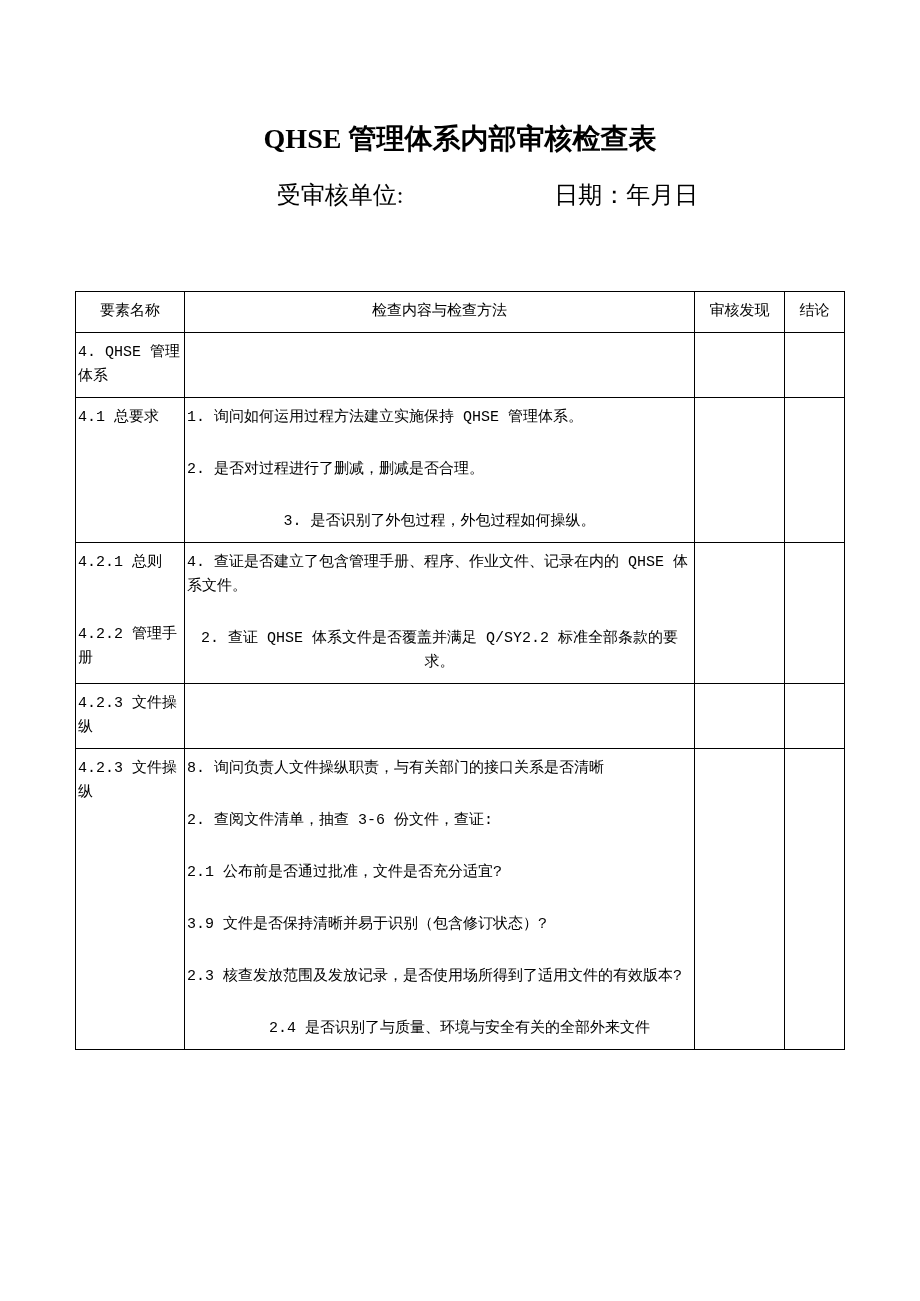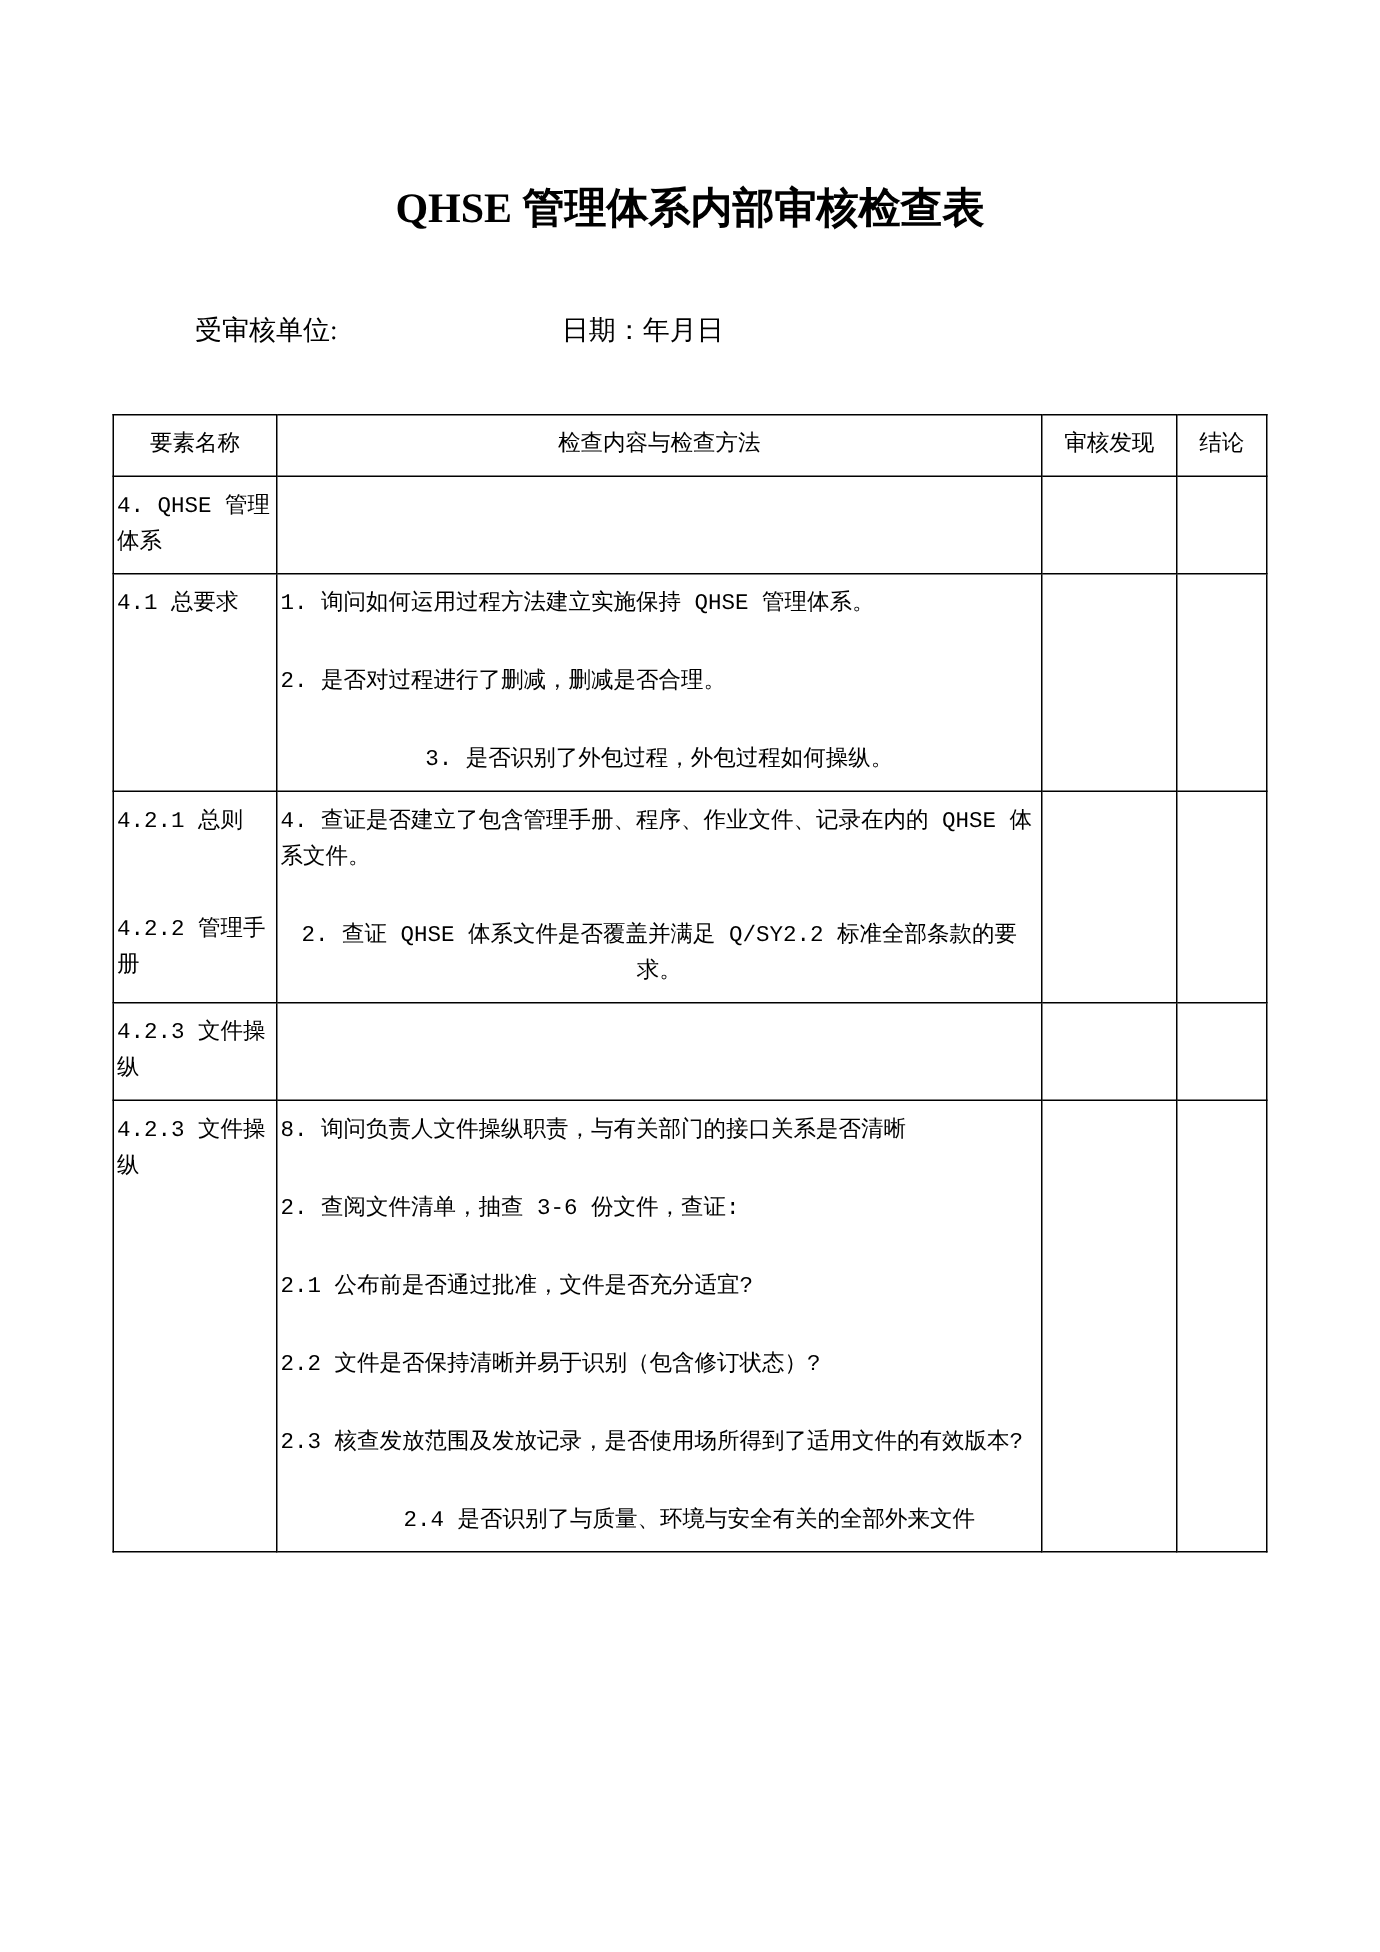--- a/index.html
+++ b/index.html
@@ -6,27 +6,28 @@
     body {
       background: #fff;
       font-family: "SimSun", "宋体", serif;
       width: 920px;
       padding: 120px 75px 40px 75px;
     }
     .title {
       text-align: center;
       font-size: 28px;
       font-weight: bold;
-      margin-bottom: 50px;
+      margin-bottom: 21px;
       font-family: "SimSun", serif;
     }
     .meta-row {
-      font-size: 18px;
-      margin-bottom: 44px;
+      font-size: 24px;
+      margin-bottom: 80px;
       padding-left: 55px;
+      text-align: center;
     }
     .meta-label1 { display: inline-block; }
     .meta-label2 { display: inline-block; margin-left: 145px; }
     table {
       border-collapse: collapse;
       width: 100%;
       table-layout: fixed;
       font-family: Liberation Mono, monospace;
     }
     td {
@@ -109,21 +110,21 @@
     <td></td>
     <td></td>
   </tr>
 
   <tr>
     <td>4.2.3 文件操纵</td>
     <td class="content-cell">
       <p>8. 询问负责人文件操纵职责，与有关部门的接口关系是否清晰</p>
       <p>2. 查阅文件清单，抽查 3-6 份文件，查证:</p>
       <p>2.1  公布前是否通过批准，文件是否充分适宜?</p>
-      <p>2.2 文件是否保持清晰并易于识别（包含修订状态）?</p>
+      <p>3.9 文件是否保持清晰并易于识别（包含修订状态）?</p>
       <p>2.3 核查发放范围及发放记录，是否使用场所得到了适用文件的有效版本?</p>
       <p class="indent">2.4 是否识别了与质量、环境与安全有关的全部外来文件</p>
     </td>
     <td></td>
     <td></td>
   </tr>
 </tbody>
   </table>
 
 </body></html>

